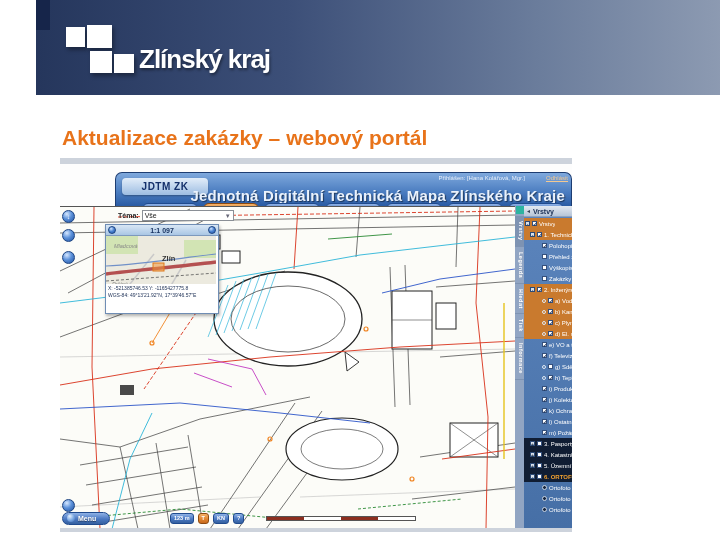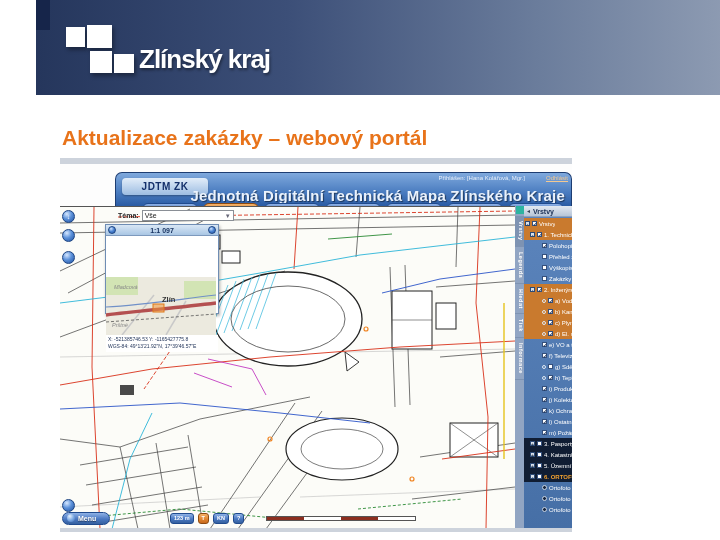--- a/index.html
+++ b/index.html
@@ -54,21 +54,21 @@
     border:1px solid #1c4482;box-sizing:border-box;color:#fff;font-size:7px;line-height:11px;text-align:center;cursor:pointer;}
   
   .ov-box{position:absolute;left:45px;top:17px;width:112px;height:88px;border:1px solid #6f8db4;
     background:#fff;box-shadow:1px 2px 3px rgba(0,0,0,.3);}
   .ov-head{height:11px;background:linear-gradient(180deg,#d9e7f5,#a9c6e4);display:flex;align-items:center;
     justify-content:space-between;padding:0 2px;border-bottom:1px solid #7d99bd;box-sizing:border-box;}
   .ov-scale{font-size:7px;font-weight:bold;color:#15305e;}
   .ov-btn{width:8px;height:8px;border-radius:50%;
     background:radial-gradient(circle at 35% 28%,#cfe4ff,#4a82d0 50%,#2a5cab);border:1px solid #1c4482;
     box-sizing:border-box;cursor:pointer;}
-  .ov-map{position:relative;height:58px;overflow:hidden;margin-top:41px;}
+  .ov-map{position:relative;height:48px;overflow:hidden;}
   .ov-foot{height:17px;background:#fff;font-size:5px;color:#1c2f55;line-height:7px;padding:1px 2px;box-sizing:border-box;}
   
   .bot-bar{position:absolute;left:2px;bottom:3px;width:450px;height:14px;display:flex;align-items:center;gap:4px;}
   .menu-btn{width:48px;height:13px;border-radius:7px;border:1px solid #1f4a8e;box-sizing:border-box;
     background:linear-gradient(180deg,#8fb2e6,#4a78c2 55%,#35619f);display:flex;align-items:center;gap:3px;
     padding:0 4px;cursor:pointer;}
   .menu-ball{width:8px;height:8px;border-radius:50%;background:radial-gradient(circle at 35% 28%,#e6f2ff,#77a5e0 55%,#3a66ad);}
   .menu-label{color:#fff;font-size:7px;font-weight:bold;text-shadow:0 1px 1px rgba(0,0,0,.5);}
   .mini-btn{height:11px;border:1px solid #1f4a8e;border-radius:3px;box-sizing:border-box;color:#fff;
     font-size:5.5px;font-weight:bold;display:flex;align-items:center;justify-content:center;padding:0 3px;

